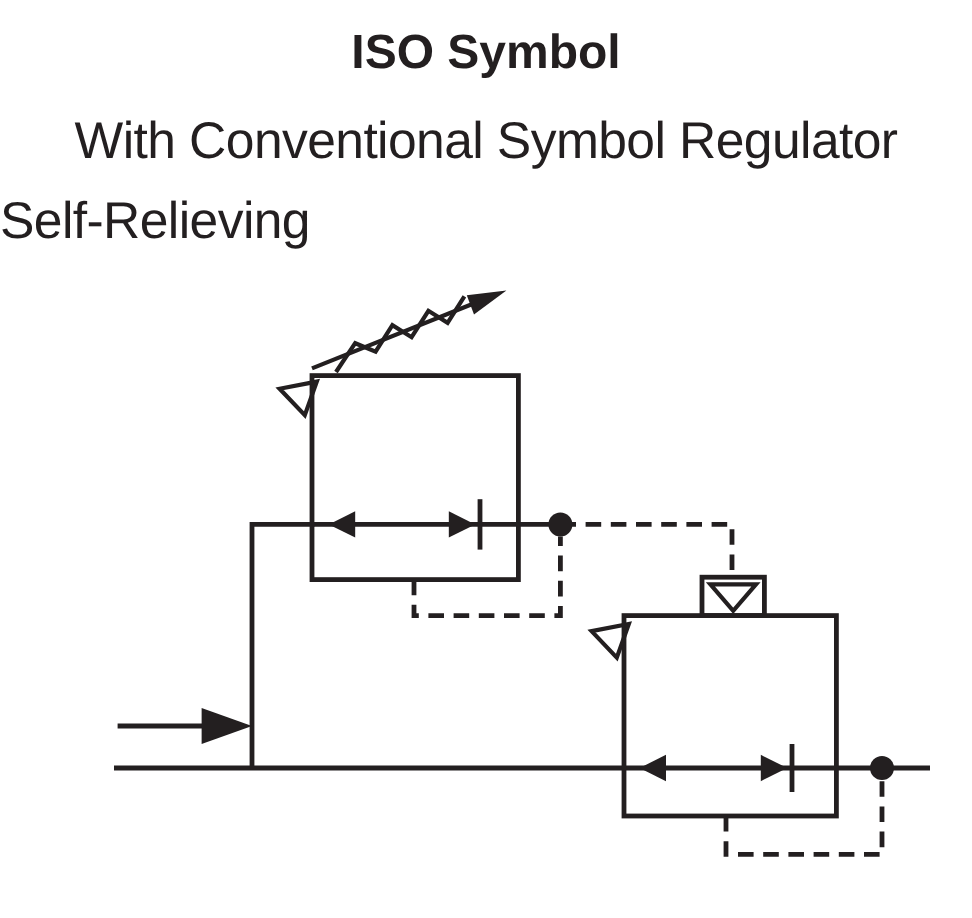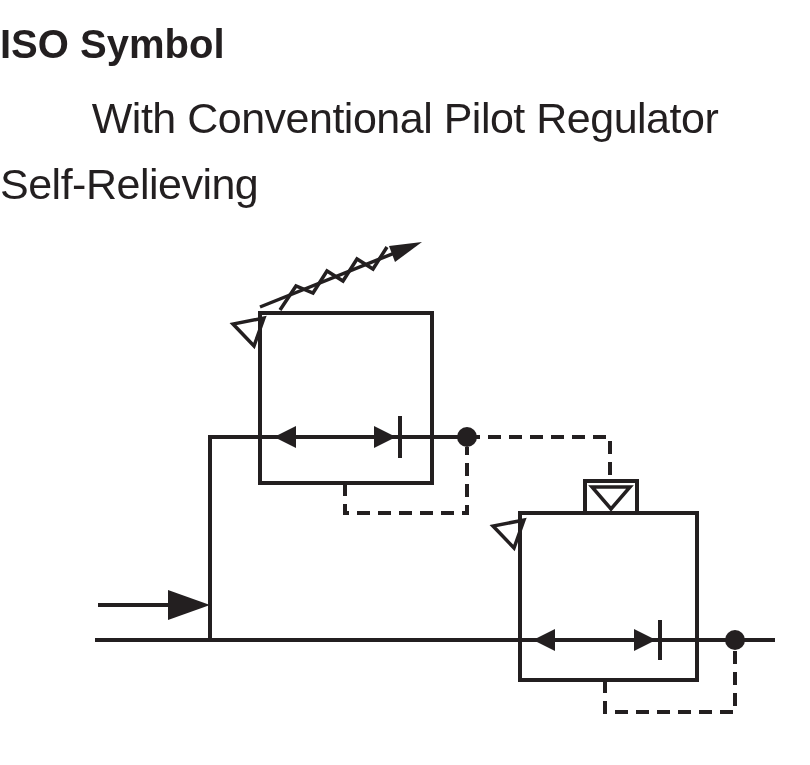--- a/index.html
+++ b/index.html
@@ -8,21 +8,21 @@
     width: 810px;
     height: 765px;
     background: #ffffff;
     font-family: "Liberation Sans", sans-serif;
     color: #231f20;
     overflow: hidden;
   }
   .title-block { position: absolute; top: 0; left: 0; width: 810px; }
   .title-line-1 {
     position: absolute; top: 22px; left: 0; width: 810px;
-    margin: 0; text-align: left;
+    margin: 0; text-align: center;
     font-size: 40px; font-weight: 700; letter-spacing: 0px;
   }
   .title-line-2 {
     position: absolute; top: 94px; left: 0; width: 810px;
     margin: 0; text-align: center;
     font-size: 43px; font-weight: 400; letter-spacing: -0.5px;
   }
   .title-line-3 {
     position: absolute; top: 160px; left: 0; width: 810px;
     margin: 0; text-align: left;
@@ -34,21 +34,21 @@
   .dashed { stroke: currentColor; fill: none; stroke-width: 4; stroke-dasharray: 13 8; }
   .solidfill { fill: currentColor; stroke: none; }
 </style>
 </head>
 <body>
 
 <div class="page" style="color: rgb(35, 31, 32); background: rgb(255, 255, 255);">
 
   <header class="title-block">
     <h1 class="title-line-1">ISO Symbol</h1>
-    <h2 class="title-line-2">With Conventional Pilot Regulator</h2>
+    <h2 class="title-line-2">With Conventional Symbol Regulator</h2>
     <h2 class="title-line-3">Self-Relieving</h2>
   </header>
 
   <svg class="diagram" width="810" height="765" viewBox="0 0 810 765" xmlns="http://www.w3.org/2000/svg">
 
     <line class="stroke" x1="95" y1="640" x2="775" y2="640"></line>
 
     <path class="stroke" d="M 210 640 L 210 437 L 262 437"></path>
 
     <g>

